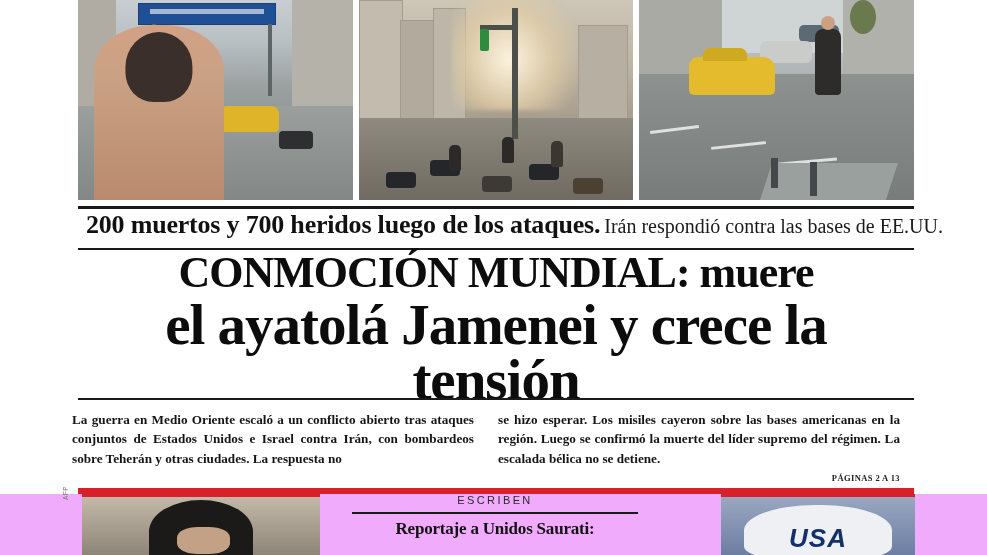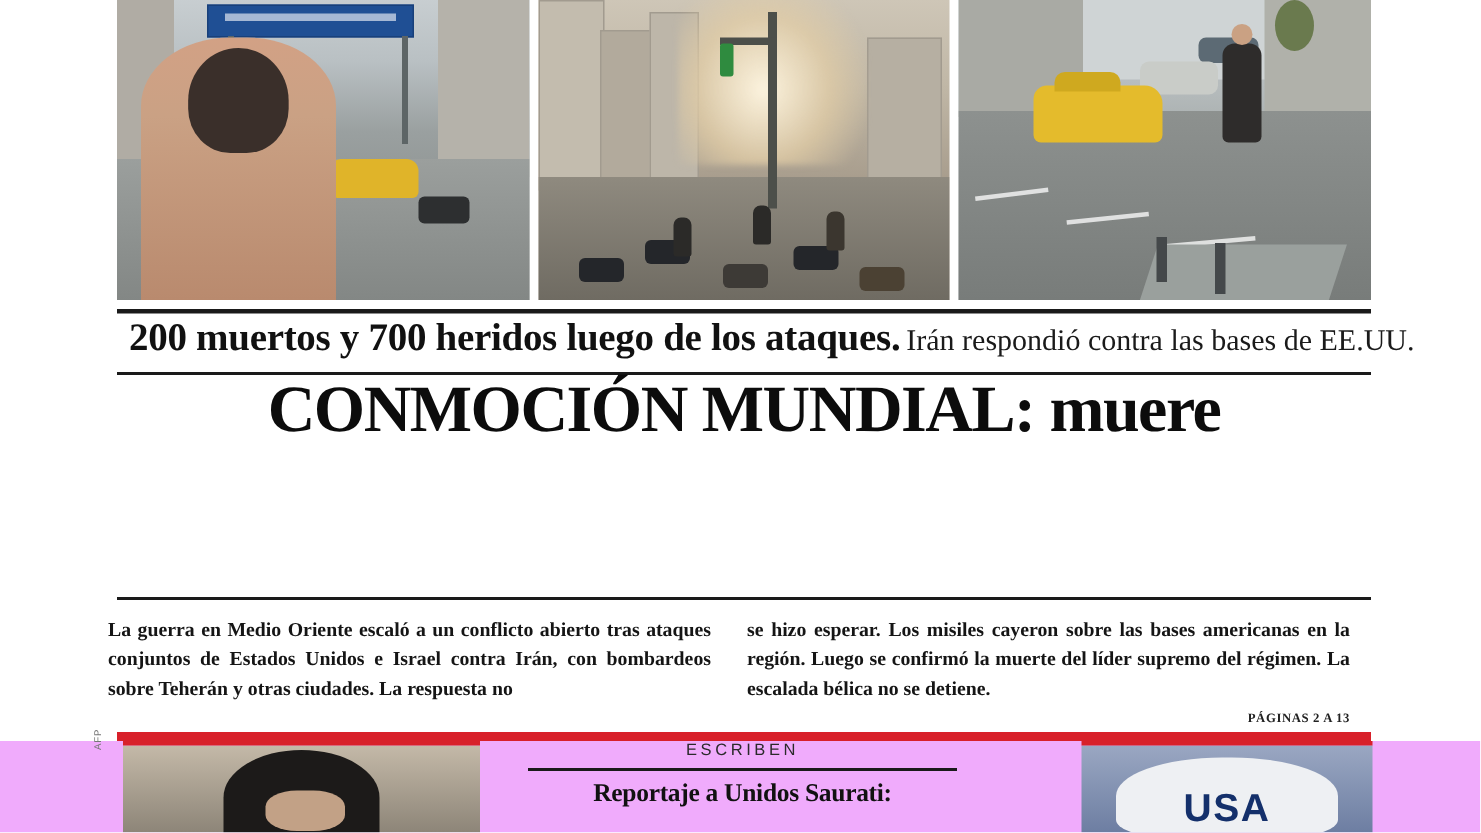--- a/index.html
+++ b/index.html
@@ -285,20 +285,21 @@
     background: #eef0f3; border-radius: 48% 48% 22% 22%;
   }
   .usa-photo .usa-text {
     position: absolute; left: 0; right: 0; top: 44%;
     text-align: center;
     font-family: "Liberation Sans", sans-serif;
     font-weight: 700;
     font-size: 26px;
     letter-spacing: 1px;
     color: #14306b;
+    font-style: italic;
   }
 
   .escriben {
     position: absolute; left: 352px; top: 0; width: 286px;
     text-align: center;
   }
   .escriben .label {
     font-family: "Liberation Sans", sans-serif;
     font-size: 11px;
     letter-spacing: 2.4px;
@@ -392,20 +393,21 @@
 
   <div class="kicker">
     <span class="bold">200 muertos y 700 heridos luego de los ataques.</span>
     <span class="light">Irán respondió contra las bases de EE.UU.</span>
   </div>
 
   <div class="rule-mid"></div>
 
   <div class="headline">
     <span class="l1">CONMOCIÓN MUNDIAL: muere</span>
+    <span class="l2">el ayatolá Jamenei y crece la tensión</span>
   </div>
 
   <div class="rule-under-head"></div>
 
   <div class="lede">
     <div class="col">La guerra en Medio Oriente escaló a un conflicto abierto tras ataques conjuntos de Estados Unidos e Israel contra Irán, con bombardeos sobre Teherán y otras ciudades. La respuesta no</div>
     <div class="col">
       <span>se hizo esperar. Los misiles cayeron sobre las bases americanas en la región. Luego se confirmó la muerte del líder supremo del régimen. La escalada bélica no se detiene.</span>
       <span class="pages">PÁGINAS 2 A 13</span>
     </div>

